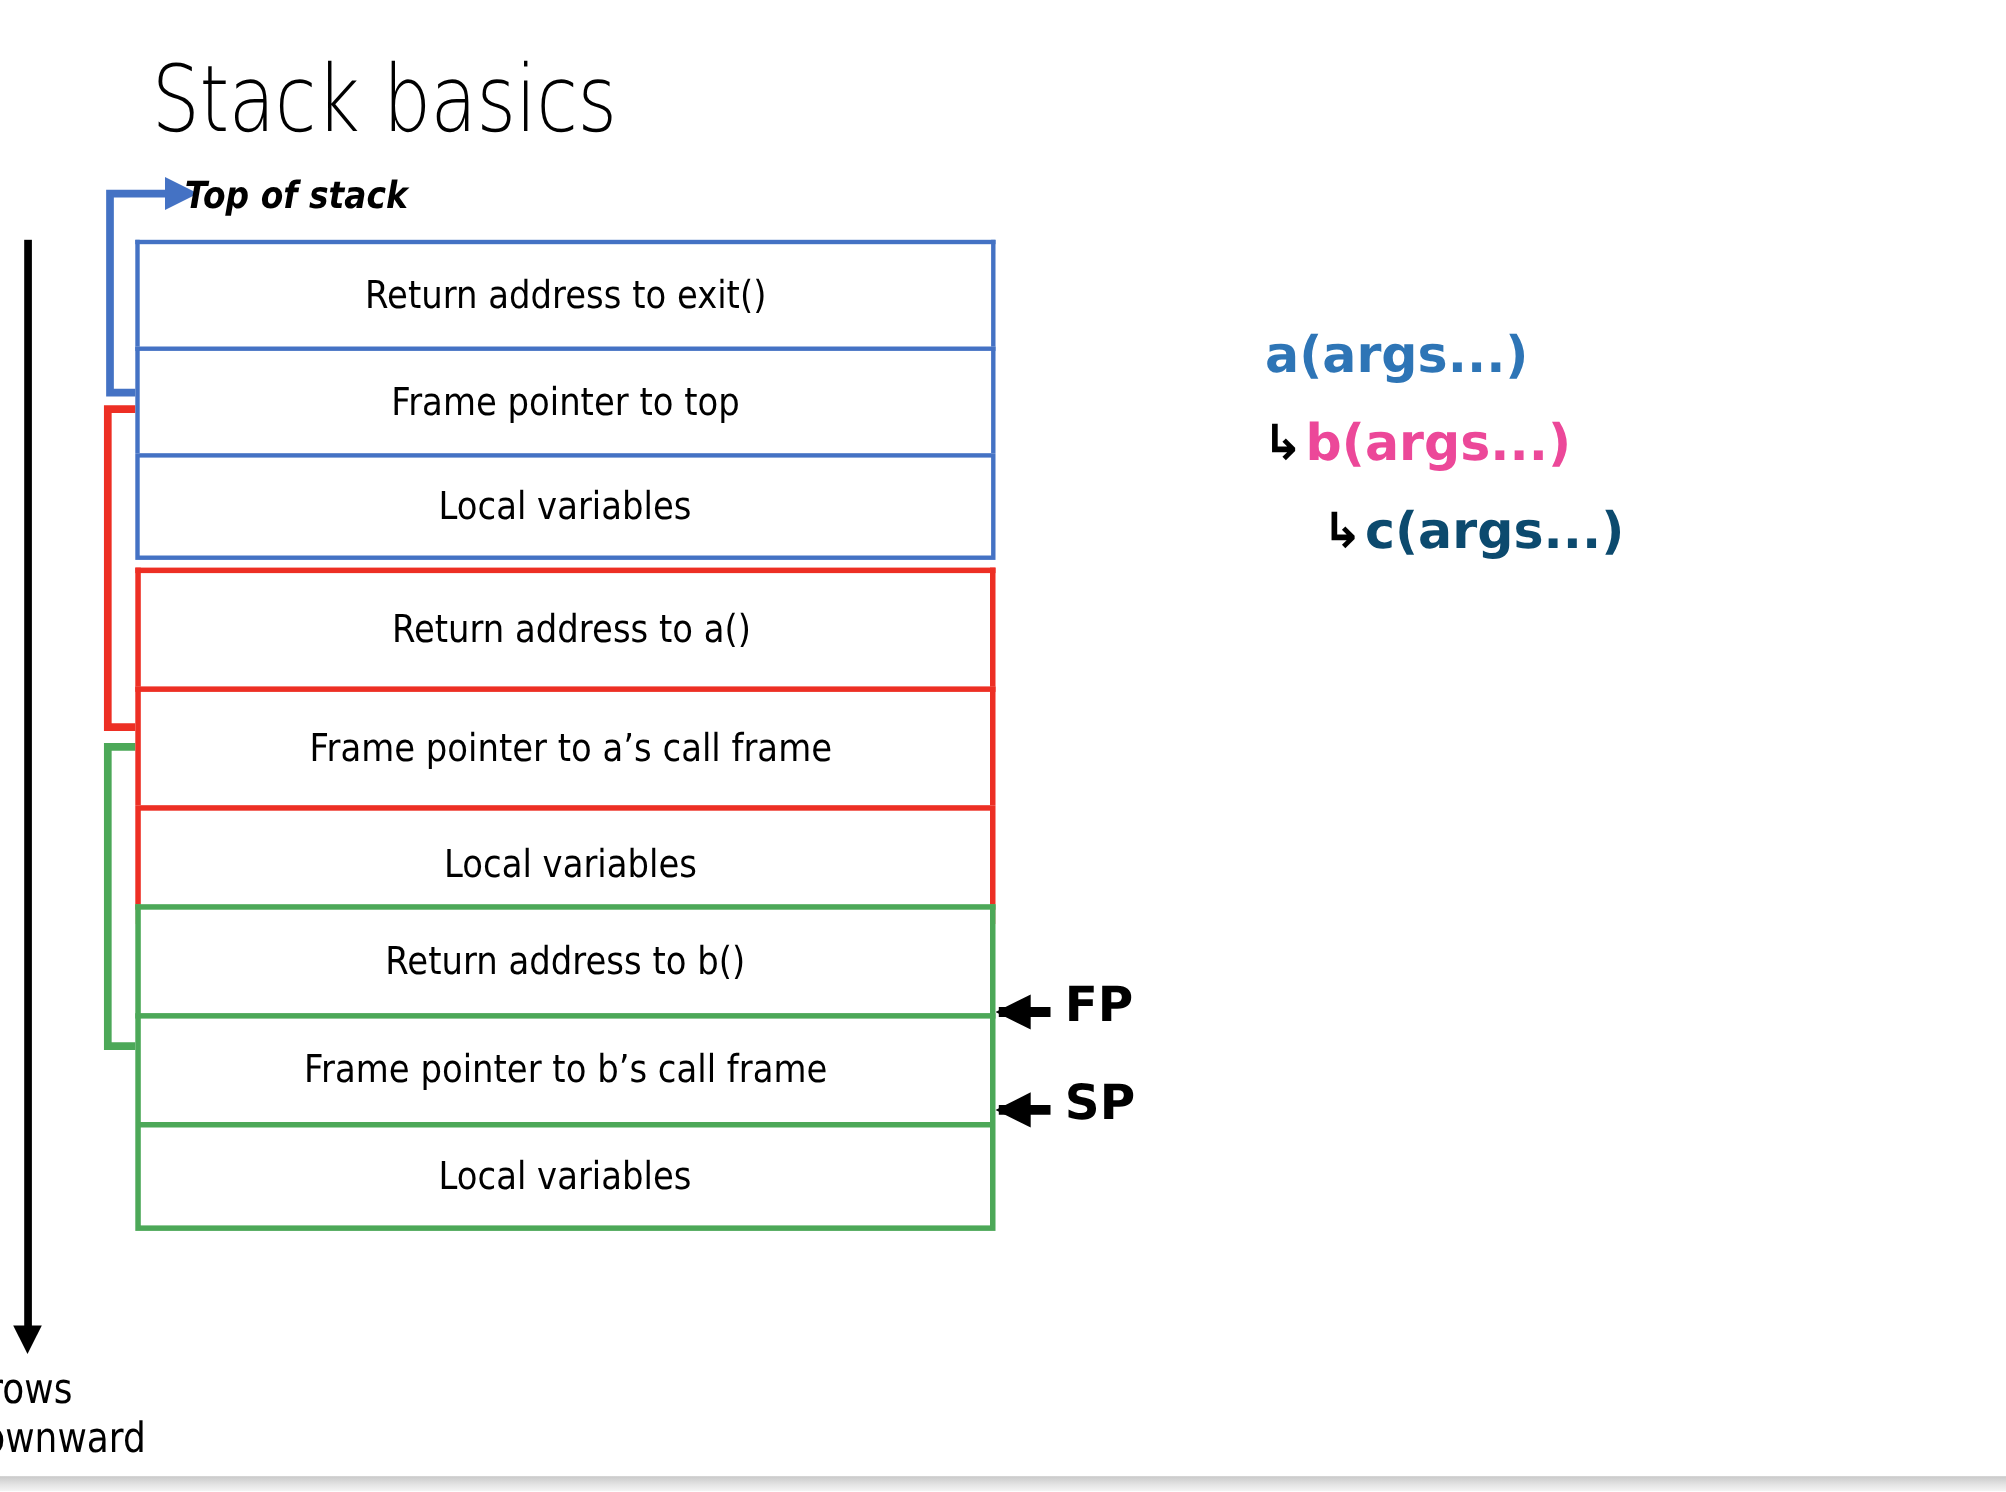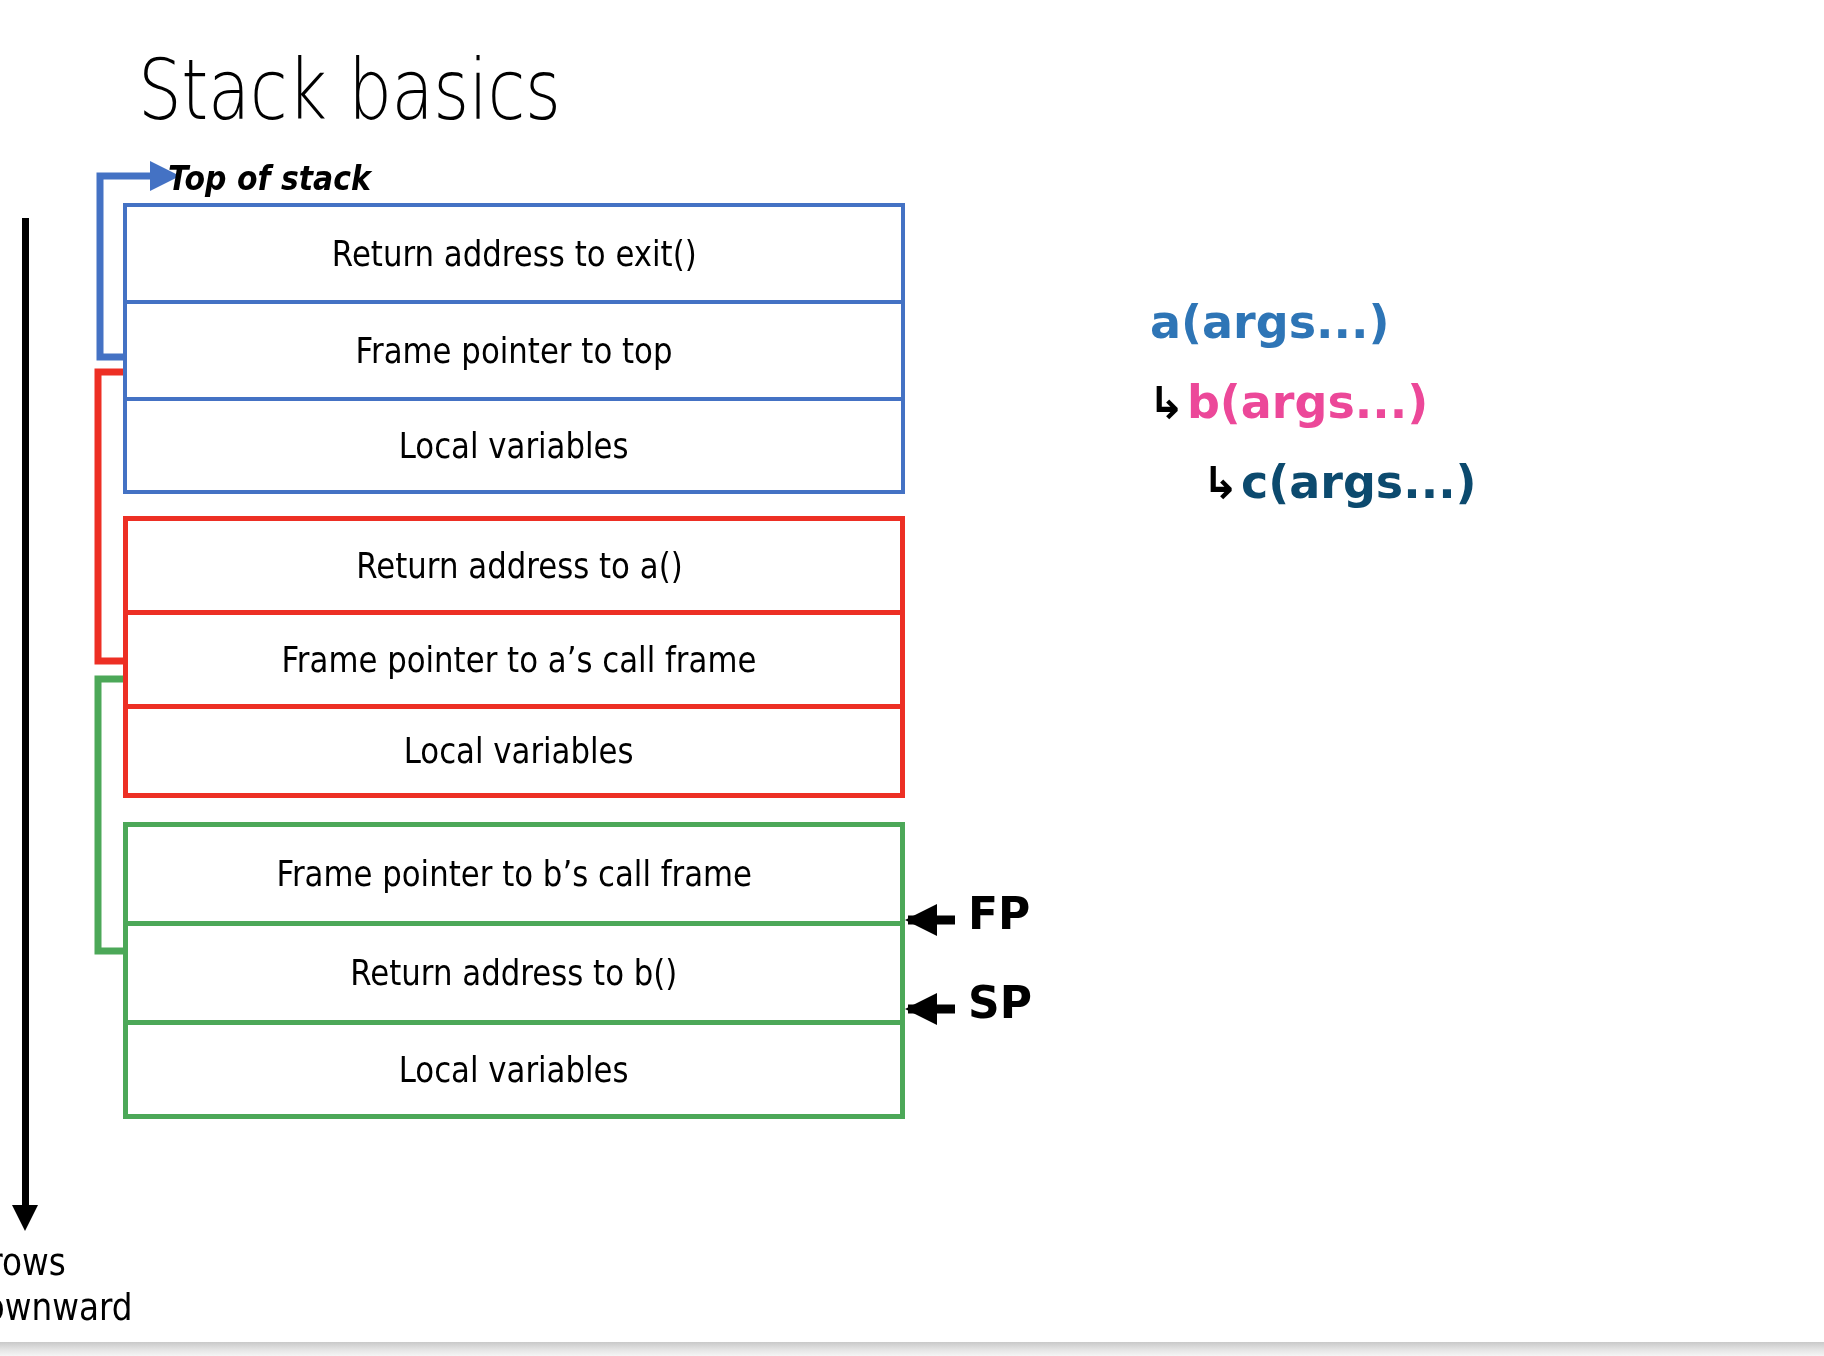--- a/index.html
+++ b/index.html
@@ -88,24 +88,24 @@
     transform-origin: center;
     white-space: nowrap;
   }
   .frame.blue .cell  { border: 4px solid #4472c4; border-bottom-width: 0; }
   .frame.blue .cell:last-child { border-bottom-width: 4px; }
   .frame.red .cell   { border: 5px solid #ed2f24; border-bottom-width: 0; }
   .frame.red .cell:last-child  { border-bottom-width: 5px; }
   .frame.green .cell { border: 5px solid #4ca858; border-bottom-width: 0; }
   .frame.green .cell:last-child{ border-bottom-width: 5px; }
 
-  #frame-a { top: 203px; border-radius: 31px; }
+  #frame-a { top: 218px; border-radius: 31px; }
   #frame-a .cell { height: 97px; }
   #frame-b { top: 516px; }
-  #frame-b .cell { height: 94px; padding-left: 10px; }
+  #frame-b .cell { height: 108px; padding-left: 10px; }
   #frame-c { top: 822px; }
   #frame-c .cell { height: 99px; }
 
   
   #connectors {
     position: absolute;
     left: 0; top: 0;
     width: 1824px; height: 1356px;
     pointer-events: none;
   }
@@ -227,24 +227,24 @@
     <div class="cell">
       <span class="lbl">Frame pointer to a’s call frame</span>
     </div>
     <div class="cell">
       <span class="lbl">Local variables</span>
     </div>
   </div>
 
   <div id="frame-c" class="frame green">
     <div class="cell">
+      <span class="lbl">Return address to b()</span>
+    </div>
+    <div class="cell">
       <span class="lbl">Frame pointer to b’s call frame</span>
-    </div>
-    <div class="cell">
-      <span class="lbl">Return address to b()</span>
     </div>
     <div class="cell">
       <span class="lbl">Local variables</span>
     </div>
   </div>
 
   <div id="fp-label" class="reg-label">FP</div>
   <div id="sp-label" class="reg-label">SP</div>
 
   <div id="call-chain">

